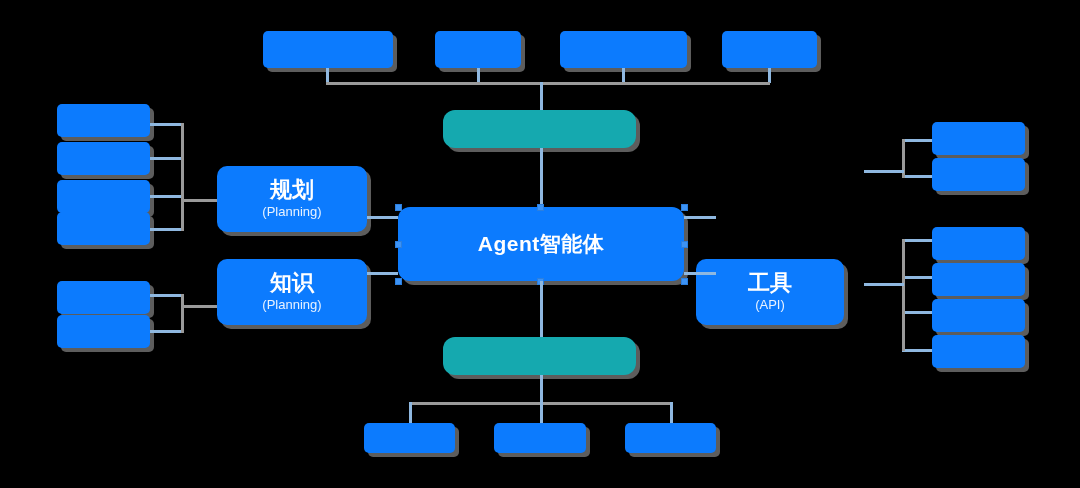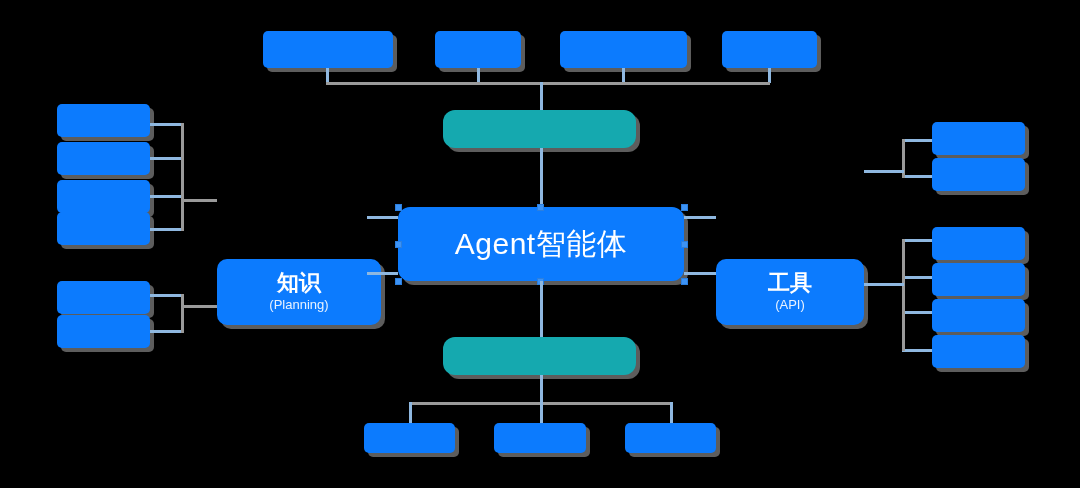--- a/index.html
+++ b/index.html
@@ -46,21 +46,21 @@
   .node.leaf {
     border-radius: 5px;
   }
 
   
   .node.hub {
     border-radius: 12px;
     font-size: 30px;
     letter-spacing: 0.5px;
   }
-  .node.hub .cn { font-size: 30px; font-weight: 400; }
+  .node.hub .cn { font-size: 21px; font-weight: 700; }
 
   
   .node.branch {
     border-radius: 10px;
   }
   .branch .cn {
     font-size: 22px;
     font-weight: 700;
     line-height: 1.15;
   }
@@ -143,24 +143,28 @@
   <div class="node blue leaf" style="left:364px; top:423px; width:91px; height:30px;">
     <span></span>
   </div>
   <div class="node blue leaf" style="left:494px; top:423px; width:92px; height:30px;">
     <span></span>
   </div>
   <div class="node blue leaf" style="left:625px; top:423px; width:91px; height:30px;">
     <span></span>
   </div>
 
+  <div class="node blue branch" style="left:217px; top:166px; width:150px; height:66px;">
+    <span class="cn">规划</span>
+    <span class="en">(Planning)</span>
+  </div>
 
   <div class="line h" style="left:367px; top:216px; width:31px;"></div>
 
-  <div class="node blue branch" style="left:217px; top:259px; width:164px; height:66px;">
+  <div class="node blue branch" style="left:217px; top:259px; width:150px; height:66px;">
     <span class="cn">知识</span>
     <span class="en">(Planning)</span>
   </div>
   <div class="line h" style="left:367px; top:272px; width:31px;"></div>
 
   <div class="node blue leaf" style="left:57px; top:104px; width:93px; height:33px;">
     <span></span>
   </div>
   <div class="node blue leaf" style="left:57px; top:142px; width:93px; height:33px;">
     <span></span>
@@ -185,21 +189,21 @@
   <div class="node blue leaf" style="left:57px; top:315px; width:93px; height:33px;">
     <span></span>
   </div>
   <div class="line h" style="left:150px; top:294px; width:33px;"></div>
   <div class="line h" style="left:150px; top:330px; width:33px;"></div>
   <div class="line v gray" style="left:181px; top:294px; height:39px;"></div>
   <div class="line h gray" style="left:181px; top:305px; width:36px;"></div>
 
   <div class="line h" style="left:684px; top:216px; width:32px;"></div>
 
-  <div class="node blue branch" style="left:716px; top:259px; width:148px; height:66px;">
+  <div class="node blue branch" style="left:696px; top:259px; width:148px; height:66px;">
     <span class="cn">工具</span>
     <span class="en">(API)</span>
   </div>
   <div class="line h" style="left:684px; top:272px; width:32px;"></div>
 
   <div class="node blue leaf" style="left:932px; top:122px; width:93px; height:33px;">
     <span></span>
   </div>
   <div class="node blue leaf" style="left:932px; top:158px; width:93px; height:33px;">
     <span></span>

